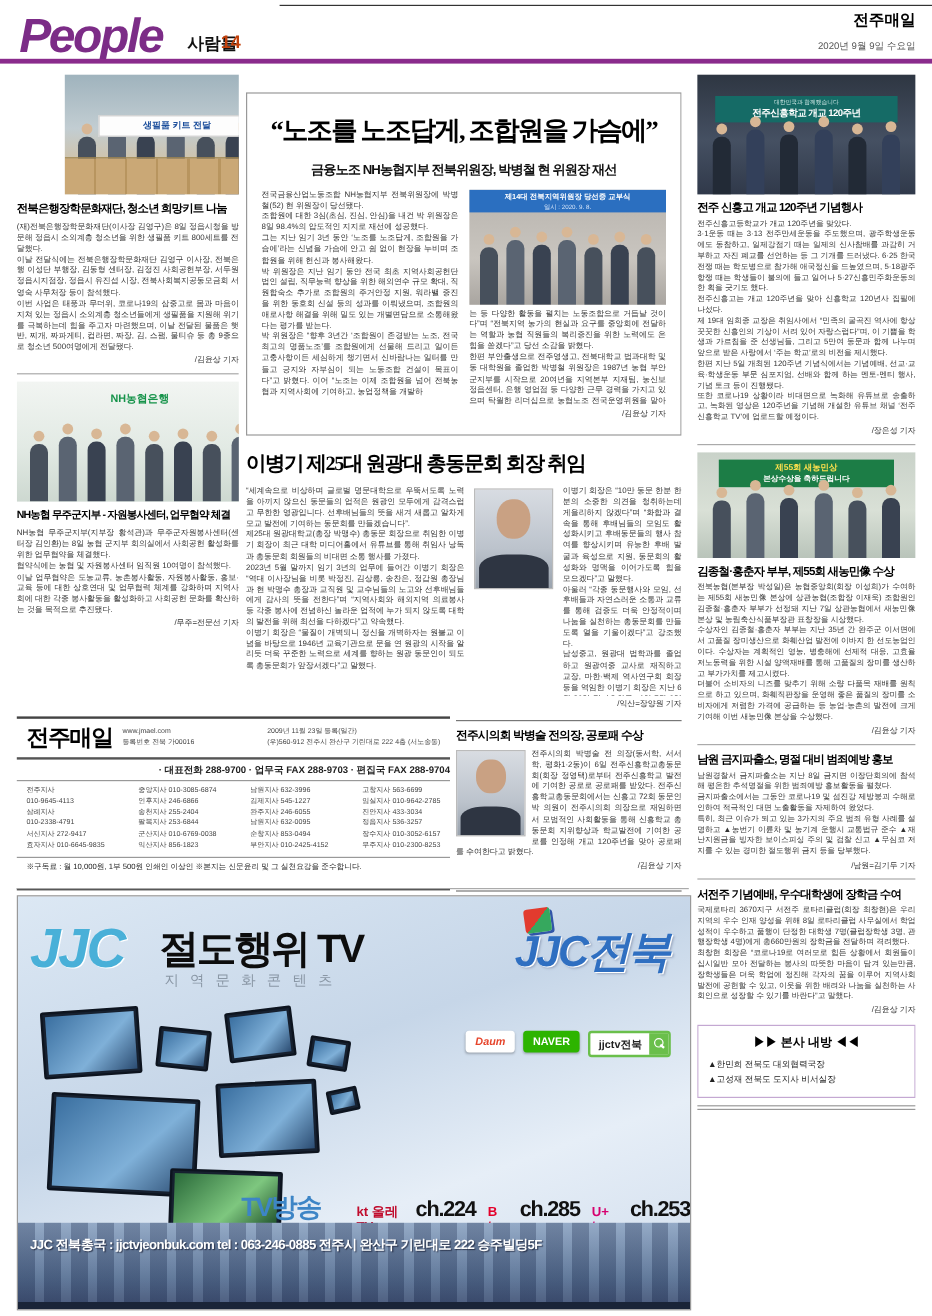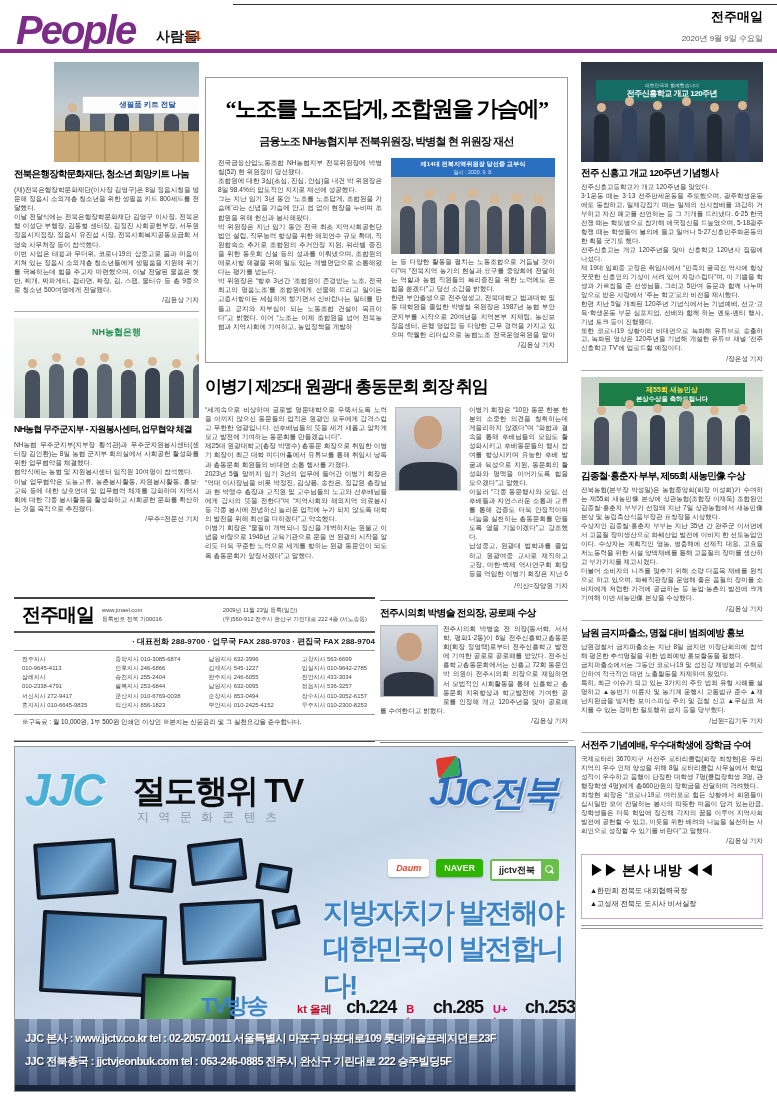--- a/index.html
+++ b/index.html
@@ -85,21 +85,21 @@
   .mh-footer{border-top:1px solid #999;font-size:6.4px;padding:3px 8px;color:#222;}
   
   .park{position:absolute;left:380px;top:600px;width:188px;height:137px;overflow:hidden;
         border-top:1px solid #777;border-bottom:1px solid #777;padding-top:4px;}
   .park .headline-sm{font-size:9.8px;margin:2px 0 4px;}
   .park-portrait{float:left;width:56px;height:70px;margin:1px 5px 2px 0;}
   
   .col-right .headline-sm{font-size:9.6px;margin:5px 0 3px;}
   .col-right .bodytext{font-size:6.5px;}
   .visit-box{border:1px solid #c4a8d2;margin-top:8px;padding:7px 8px 8px;}
-  .visit-title{text-align:left;font-size:14px;font-weight:bold;color:#000;margin-bottom:5px;}
+  .visit-title{text-align:center;font-size:10px;font-weight:bold;color:#000;margin-bottom:5px;}
   .visit-item{font-size:7.2px;color:#222;line-height:1.7;}
   .dbl{border-top:1px solid #999;margin-top:6px;}
   .dbl2{border-top:1px solid #999;margin-top:2px;}
   
   .ad-topline{position:absolute;left:14px;top:740px;width:560px;height:1px;background:#aaa;}
   .ad{position:absolute;left:14px;top:746px;width:560px;height:344px;border:1px solid #999;
       background:linear-gradient(160deg,#dce8f4 0%,#c6d6e8 40%,#e6eef7 68%,#cfdcec 100%);overflow:hidden;}
   .jjc-logo{position:absolute;left:10px;top:16px;font-size:46px;font-weight:bold;font-style:italic;
       color:#49b0d8;letter-spacing:-2px;text-shadow:1px 1px 0 #fff;}
   .jjc-title{position:absolute;left:118px;top:22px;font-size:33px;font-weight:900;color:#0d0d0d;letter-spacing:-2px;}
@@ -423,37 +423,32 @@
           <div class="scr"></div>
         </div>
       <div class="tv tv7">
           <div class="scr"></div>
         </div>
       <div class="tv tv8">
           <div class="scr"></div>
         </div>
     </div>
 
-    <div class="slogan">
-      <span style="display:block">지방자치가 발전해야</span>
-      <span style="display:block">대한민국이 발전합니다!</span>
-    </div>
 
     <div class="channels">
       <span class="ch-label">TV방송채널</span>
       <span class="ch-brand kt">kt 올레TV</span>
       <span class="ch-num">ch.224</span>
       <span class="ch-brand btv">B tv</span>
       <span class="ch-num">ch.285</span>
       <span class="ch-brand utv">U+ tv</span>
       <span class="ch-num">ch.253</span>
     </div>
 
     <div class="ad-bottom">
       <div class="ad-addr">
-        <span style="display:block">JJC 본사 : www.jjctv.co.kr tel : 02-2057-0011 서울특별시 마포구 마포대로109 롯데캐슬프레지던트23F</span>
         <span style="display:block">JJC 전북총국 : jjctvjeonbuk.com tel : 063-246-0885 전주시 완산구 기린대로 222 승주빌딩5F</span>
       </div>
     </div>
     <div class="ad-navy"></div>
   </div>
 
 </div>
 
 </body></html>

